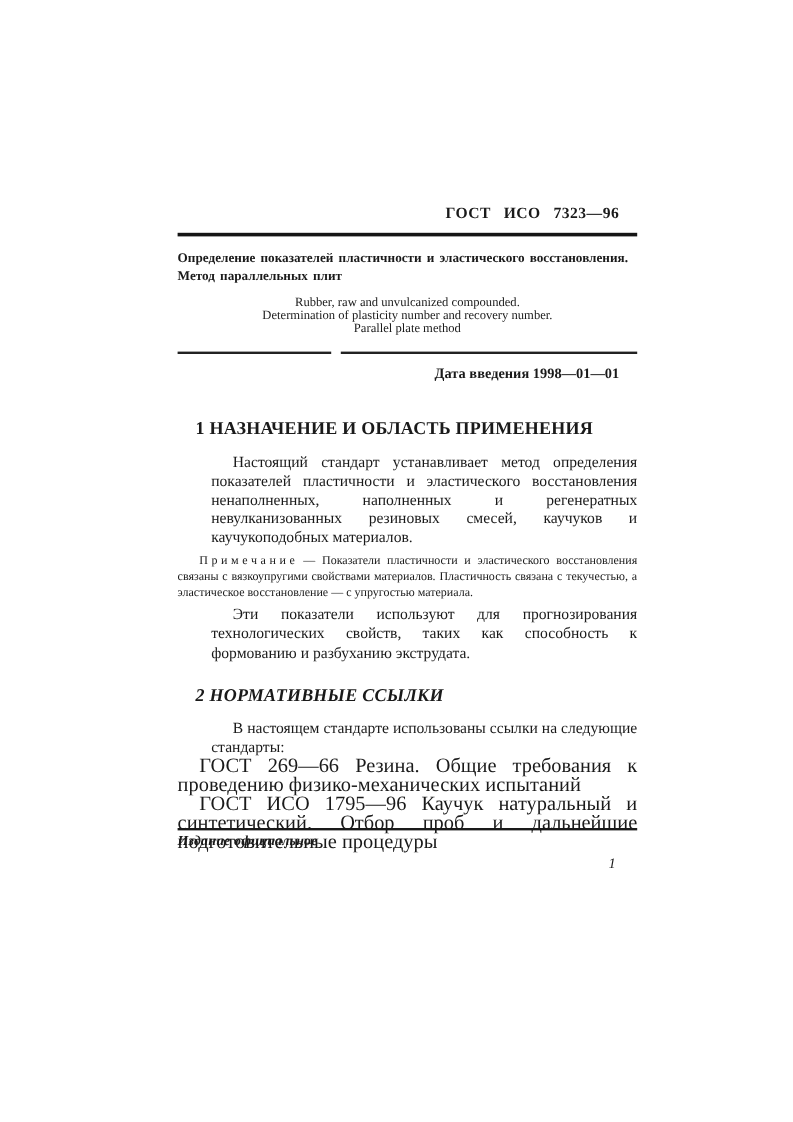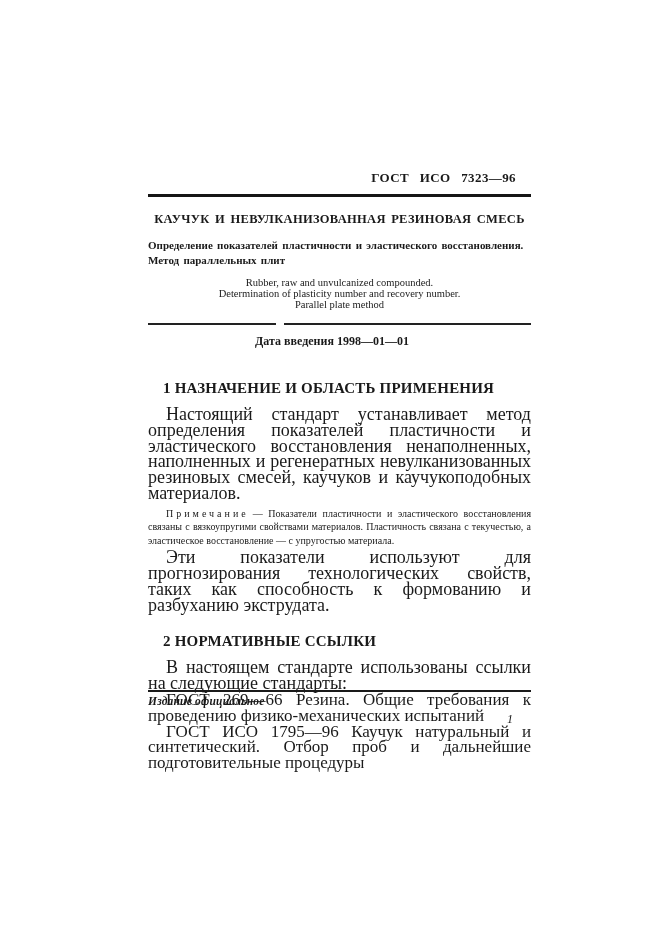--- a/index.html
+++ b/index.html
@@ -70,38 +70,39 @@
   }
 
   .rule-split { margin-top: 13px; display: flex; gap: 8px; }
   .rule-split .seg-left  { width: 128px; border-top: 2px solid #222; }
   .rule-split .seg-right { flex: 1; border-top: 2px solid #222; }
 
   .effective-date {
     margin-top: 9px;
     font-weight: 700;
     font-size: 12px;
-    text-align: center;
+    text-align: right;
     padding-right: 15px;
   }
 
   .section-heading {
     font-weight: 700;
     font-size: 15px;
     padding-left: 15px;
     letter-spacing: 0.2px;
   }
   .heading-1 { margin-top: 31px; }
-  .heading-2 { margin-top: 20px; }
+  .heading-2 { margin-top: 20px; font-style: italic; }
 
   .para {
-    font-size: 18px;
+    font-size: 13px;
     line-height: 15.8px;
     text-align: justify;
     text-indent: 18px;
+    margin-left: 28px;
   }
   .para-first { margin-top: 10px; }
   .para-follow { margin-top: 3px; }
 
   .note {
     margin-top: 5px;
     font-size: 10px;
     line-height: 13.5px;
     text-align: justify;
     text-indent: 18px;
@@ -145,21 +146,20 @@
 <body>
 
 <div class="page">
   <div class="content">
 
     <div class="doc-number">ГОСТ ИСО 7323—96</div>
 
 
     <div class="rule-thick"></div>
 
-    <div class="title-ru">КАУЧУК И НЕВУЛКАНИЗОВАННАЯ РЕЗИНОВАЯ СМЕСЬ</div>
 
     <div class="subtitle-ru">Определение показателей пластичности и эластического восстановления.
 Метод параллельных плит</div>
 
     <div class="title-en">Rubber, raw and unvulcanized compounded.
 Determination of plasticity number and recovery number.
 Parallel plate method</div>
 
     <div class="rule-split">
       <div class="seg-left"></div>

